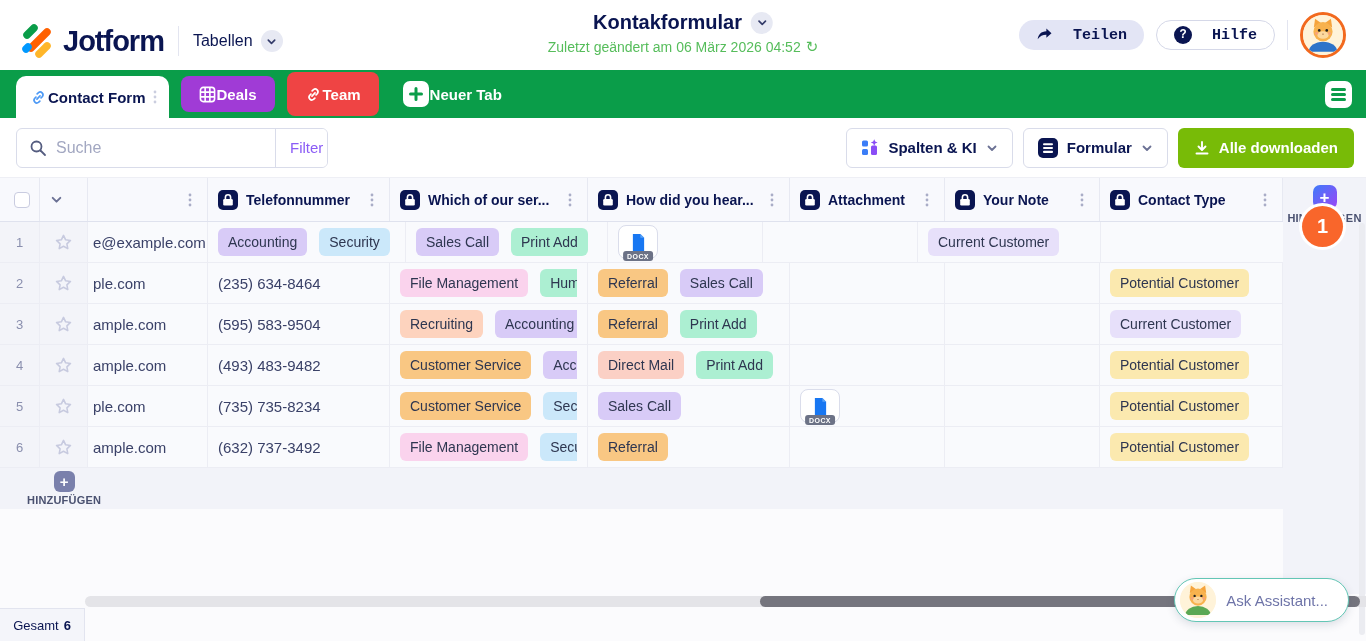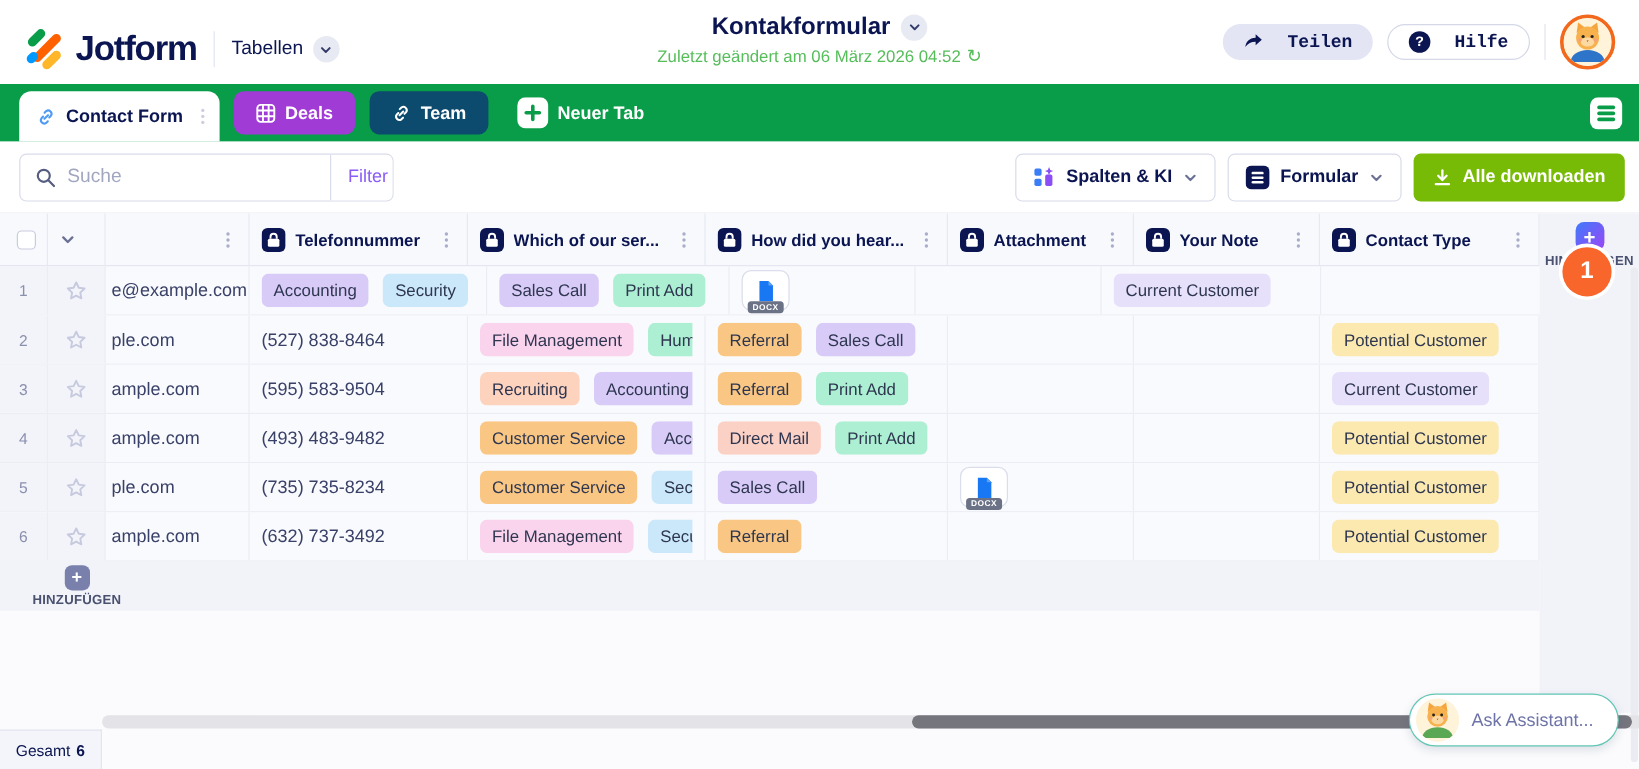--- a/index.html
+++ b/index.html
@@ -21,25 +21,25 @@
   .subtitle { margin-top:4px; font-size:14px; color:#56BD5B; display:flex; align-items:center; gap:5px; justify-content:center; }
   .refresh-glyph { font-size:15px; color:#56BD5B; }
   .topbar-right { margin-left:auto; display:flex; align-items:center; gap:12px; }
   .btn-pill { display:flex; align-items:center; gap:20px; height:30px; padding:0 17px; border-radius:999px; font-size:15px; font-weight:bold; color:#0A1551; border:none; cursor:pointer; background:#E3E5F5; font-family:Liberation Mono, monospace; }
   .btn-pill.hilfe { background:#fff; border:1px solid #D5D8E8; }
   .q-icon { width:18px; height:18px; border-radius:50%; background:#0A1551; color:#fff; font-size:12px; font-weight:bold; display:flex; align-items:center; justify-content:center; }
   .avatar { width:46px; height:46px; border-radius:50%; border:3px solid #F2691E; background:#FFF3D9; overflow:hidden; cursor:pointer; }
 
   
   .tabbar { height:48px; background:#0A9D49; display:flex; align-items:center; padding-left:16px; }
-  .tab { display:flex; align-items:center; gap:8px; font-size:15px; font-weight:bold; cursor:pointer; }
+  .tab { display:flex; align-items:center; gap:1px; font-size:15px; font-weight:bold; cursor:pointer; }
   .tab-active { align-self:flex-end; height:42px; background:#fff; border-radius:10px 10px 0 0; padding:0 8px 0 14px; color:#0A1551; }
   .tab-kebab { margin-left:2px; opacity:.85; }
   .tab-deals { height:36px; margin-left:12px; background:#A03BD6; border-radius:8px; padding:0 18px; color:#fff; }
-  .tab-team { height:36px; margin-left:12px; background:#0c4a6e; border-radius:8px; padding:0 18px; color:#fff; }
+  .tab-team { height:44px; margin-left:12px; background:#ef4444; border-radius:8px; padding:0 18px; color:#fff; }
   .tab-new { height:36px; margin-left:16px; color:#fff; padding:0 8px; }
   .tabbar-menu { margin-left:auto; margin-right:14px; cursor:pointer; display:flex; }
 
   
   .toolbar { height:60px; background:#fff; display:flex; align-items:center; padding:0 12px 0 16px; border-bottom:1px solid #EEEFF5; }
   .search-group { display:flex; align-items:stretch; height:40px; width:312px; border:1px solid #D9DCEA; border-radius:6px; background:#fff; overflow:hidden; }
   .search-box { flex:1; display:flex; align-items:center; gap:9px; padding:0 12px; }
   .search-input { border:none; outline:none; flex:1; font-size:16px; color:#343C6A; font-family:inherit; background:transparent; }
   .search-input::placeholder { color:#A2A7C1; }
   .filter-btn { display:flex; align-items:center; gap:7px; padding:0 14px; border:none; border-left:1px solid #D9DCEA; background:#fff; font-size:15px; color:#8b5cf6; cursor:pointer; font-family:inherit; }
@@ -402,21 +402,21 @@
           </div>
         </div>
         <div class="grid-row">
           <div class="cell cell-select" style="width: 40px;">2</div>
           <div class="cell cell-star" style="width: 48px;">
             <svg width="19" height="19" viewBox="0 0 24 24" fill="none" stroke="#C7CADF" stroke-width="2" stroke-linejoin="round">
               <path d="M12 3l2.7 5.6 6.1.8-4.5 4.3 1.1 6-5.4-2.9-5.4 2.9 1.1-6L3.2 9.4l6.1-.8z"></path>
             </svg>
           </div>
           <div class="cell cell-email" style="width: 120px;">ple.com</div>
-          <div class="cell" style="width: 182px;">(527) 838-8464</div>
+          <div class="cell" style="width: 182px;">(235) 634-8464</div>
           <div class="cell" style="width: 198px;">
             <div class="chips">
               <span class="chip" style="background: rgb(250, 211, 237);">File Management</span>
               <span class="chip chip-clipped" style="background: rgb(172, 239, 210);">Human</span>
             </div>
           </div>
           <div class="cell" style="width: 202px;">
             <div class="chips">
               <span class="chip" style="background: rgb(249, 199, 131);">Referral</span>
               <span class="chip" style="background: rgb(216, 203, 247);">Sales Call</span>

